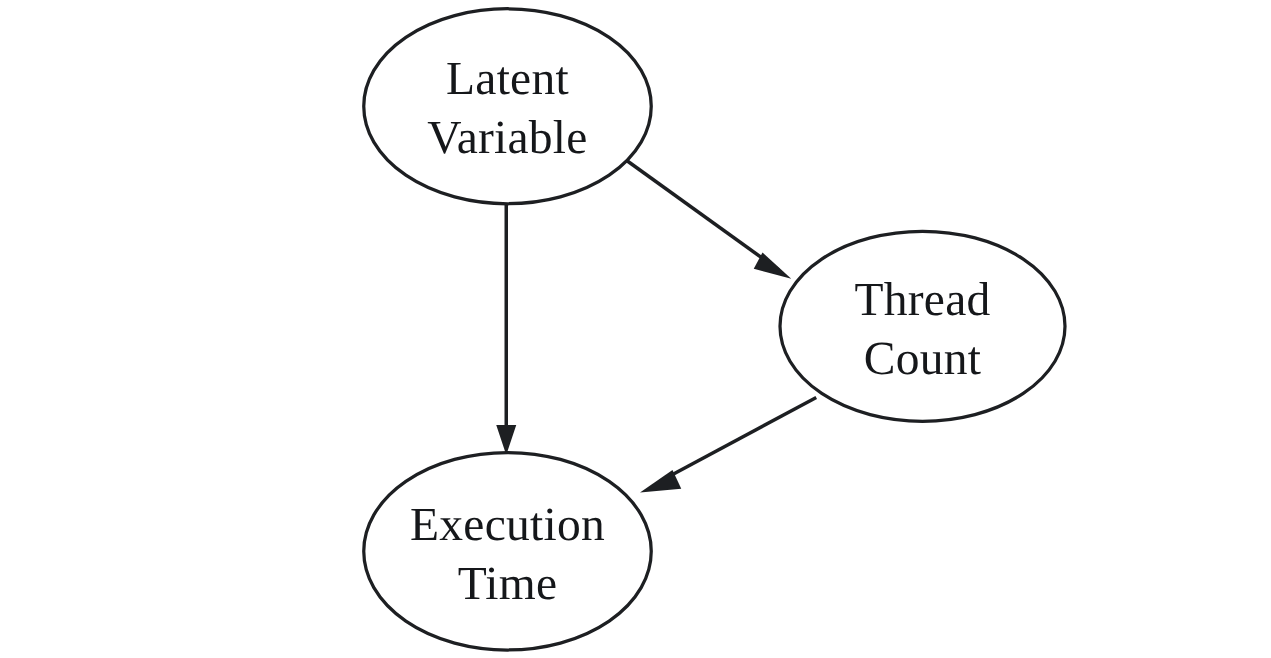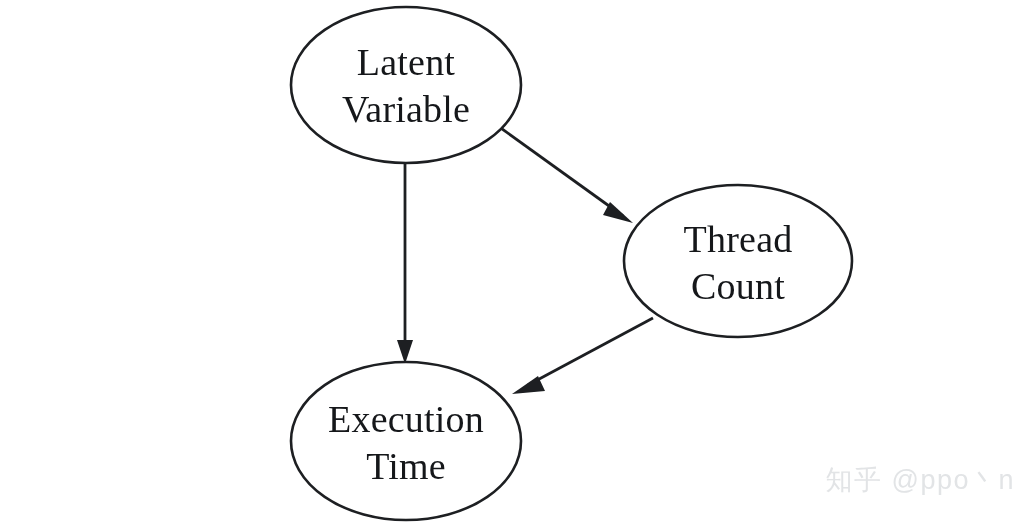--- a/index.html
+++ b/index.html
@@ -97,15 +97,14 @@
     </g>
 
     <g>
       <ellipse class="node-ellipse" cx="390" cy="441" rx="115" ry="79"></ellipse>
       <text class="node-label" x="390" y="432">Execution</text>
       <text class="node-label" x="390" y="479">Time</text>
     </g>
 
   </svg>
 
-  <div class="watermark-text">知乎 @ppo丶n</div>
 
 </div>
 
 </body></html>

